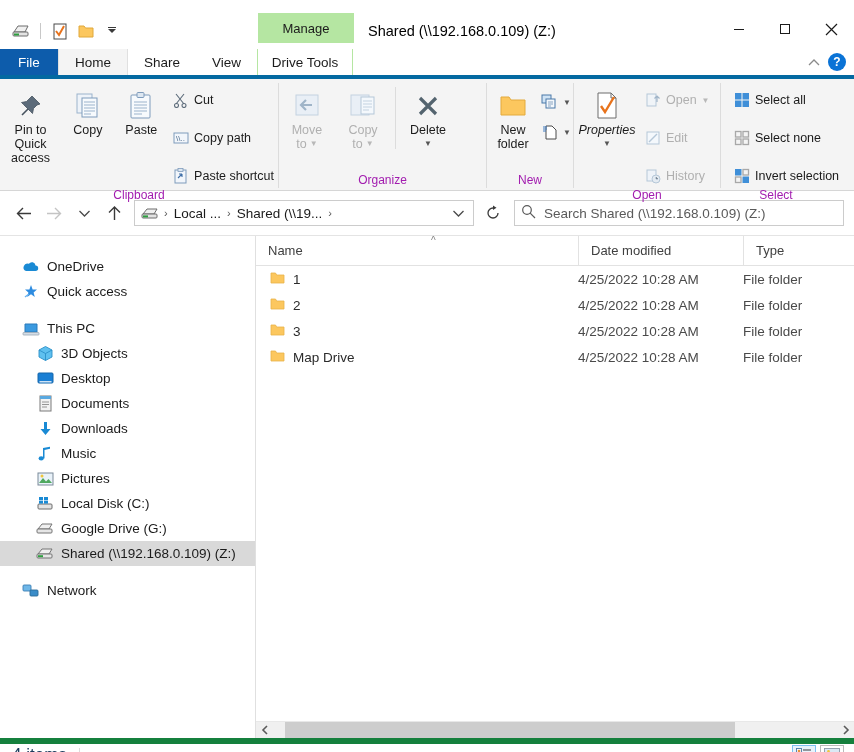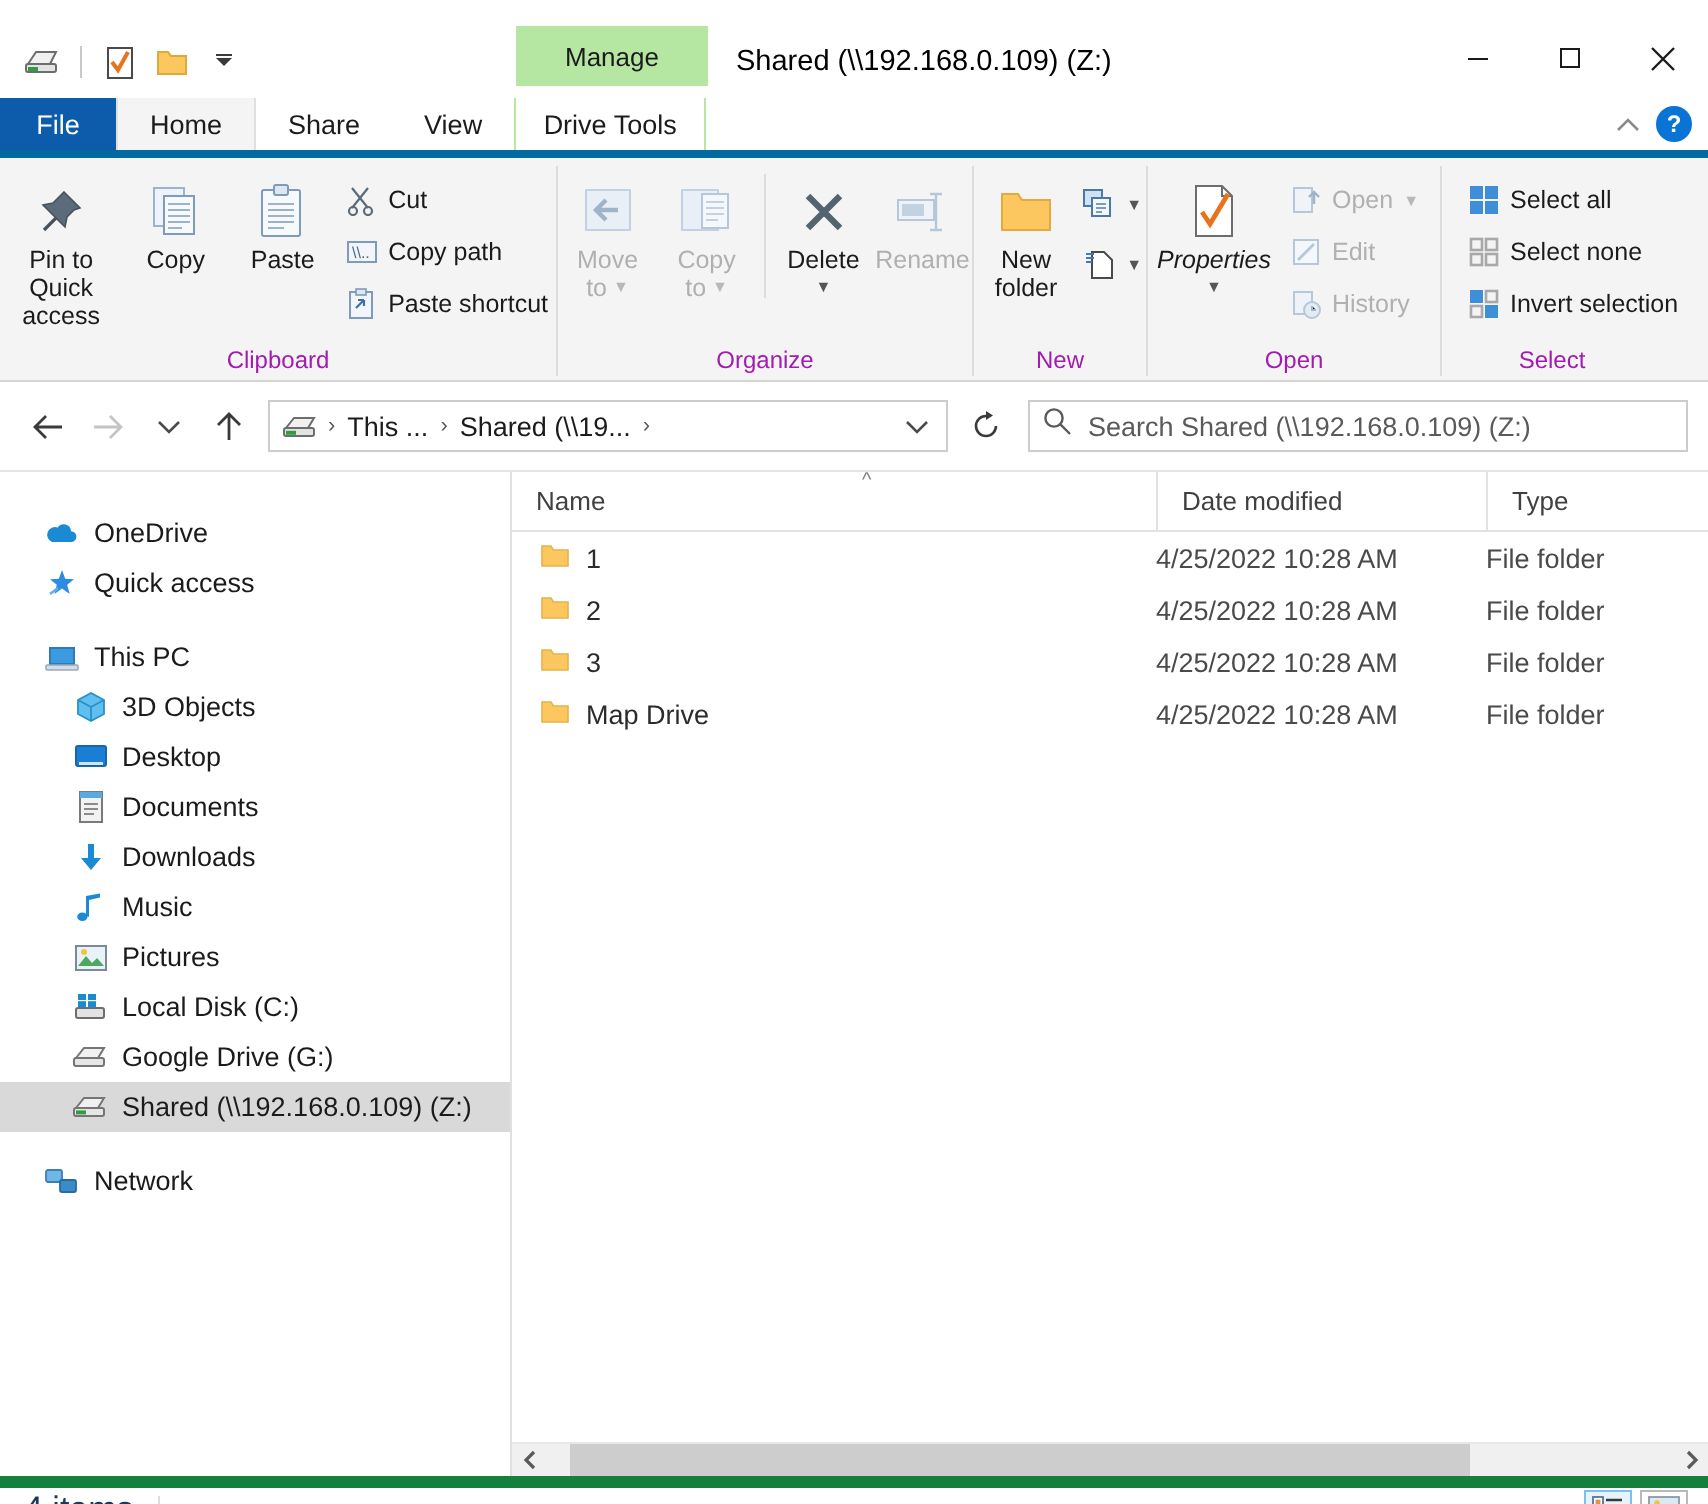--- a/index.html
+++ b/index.html
@@ -68,21 +68,21 @@
   }
   .rsep { width: 1px; background: #dcdcdc; margin: 4px 0 2px 0; }
 
   .bigbtn {
     display: flex; flex-direction: column; align-items: center; justify-content: flex-start;
     width: 56px; padding-top: 4px; font-size: 12.5px; color: #1b1b1b; text-align: center;
     line-height: 14px; cursor: default;
   }
   .bigbtn .ic { height: 34px; display: flex; align-items: center; justify-content: center; }
   .bigbtn.dis { color: #b0b0b0; }
-  .smallcol { display: flex; flex-direction: column; justify-content: flex-start; padding-top: 3px; gap: 2px; }
+  .smallcol { display: flex; flex-direction: column; justify-content: flex-start; padding-top: 3px; gap: 14px; }
   .smallbtn {
     display: flex; align-items: center; gap: 5px; font-size: 12.5px; color: #1b1b1b;
     height: 24px; padding: 0 4px; cursor: default; white-space: nowrap;
   }
   .smallbtn.dis { color: #b0b0b0; }
   .smallbtn .ic { width: 17px; height: 17px; display: flex; align-items: center; justify-content: center; }
   .caret { font-size: 8px; color: #555; }
   .caret.dis { color: #b8b8b8; }
 
   
@@ -357,30 +357,20 @@
         <div class="rsep" style="height:62px;margin:2px 4px;"></div>
         <div class="bigbtn">
           <div class="ic">
             <svg width="28" height="28" viewBox="0 0 28 28">
               <path d="M6 6 L22 22 M22 6 L6 22" stroke="#54646f" stroke-width="3.2" fill="none"></path>
             </svg>
           </div>
           <div>Delete</div>
           <div class="caret">▼</div>
         </div>
-        <div class="bigbtn dis">
-          <div class="ic">
-            <svg width="30" height="26" viewBox="0 0 30 26">
-              <rect x="3" y="7" width="18" height="10" fill="#eef3f9" stroke="#b5c7d8" stroke-width="1"></rect>
-              <rect x="5" y="9" width="11" height="6" fill="#c3d2e0"></rect>
-              <path d="M22 4 v18 M19 4 h6 M19 22 h6" stroke="#b5c7d8" stroke-width="1.2" fill="none"></path>
-            </svg>
-          </div>
-          <div>Rename</div>
-        </div>
       </div>
       <div class="rgroup-label">Organize</div>
     </div>
     <div class="rsep"></div>
 
     <div class="rgroup" style="width:86px;">
       <div class="rgroup-body">
         <div class="bigbtn">
           <div class="ic">
             <svg width="30" height="26" viewBox="0 0 30 26">
@@ -533,21 +523,21 @@
 
     <div class="crumbbox">
       <span class="crumb-ico">
         <svg width="18" height="15" viewBox="0 0 18 15">
           <path d="M2 8 L6 3 L16 3 L13 8 Z" fill="#f0f0f0" stroke="#6d6d6d" stroke-width="1"></path>
           <rect x="1" y="8" width="15" height="4" rx="1" fill="#e3e3e3" stroke="#6d6d6d" stroke-width="1"></rect>
           <rect x="2" y="9.4" width="5" height="2" fill="#2e9e3f"></rect>
         </svg>
       </span>
       <span class="crumb-sep">›</span>
-      <span class="crumb">This ...</span>
+      <span class="crumb">Local ...</span>
       <span class="crumb-sep">›</span>
       <span class="crumb">Shared (\\19...</span>
       <span class="crumb-sep">›</span>
       <span class="crumb-drop">
         <svg width="13" height="9" viewBox="0 0 13 9">
             <path d="M1.5 2 L6.5 7 L11.5 2" fill="none" stroke="#4a4a4a" stroke-width="1.3"></path>
           </svg>
       </span>
     </div>
 

